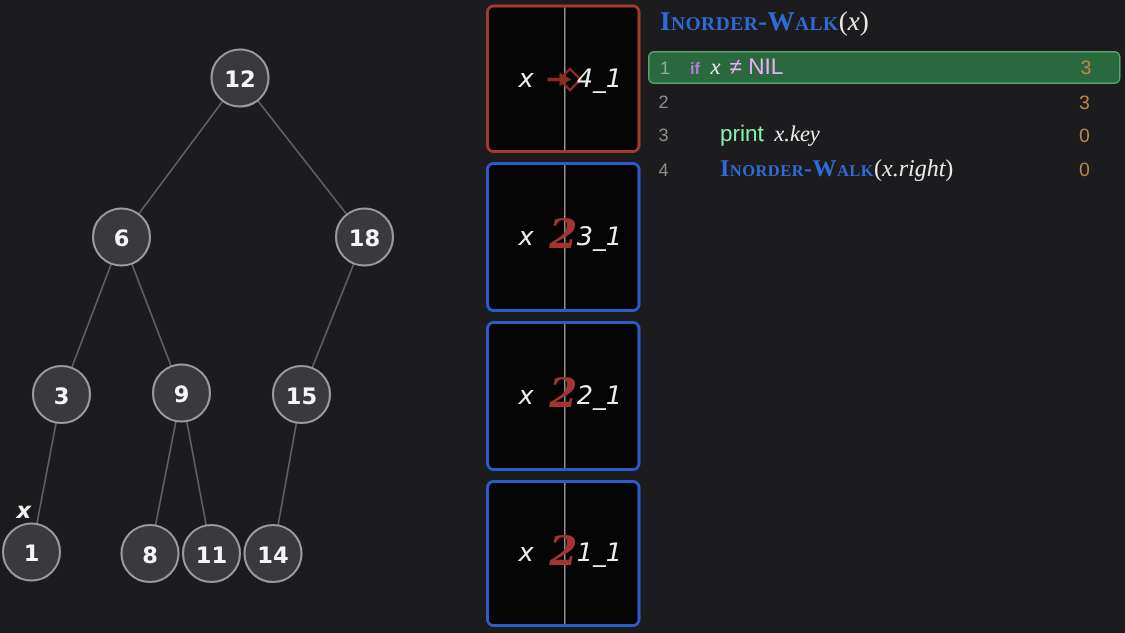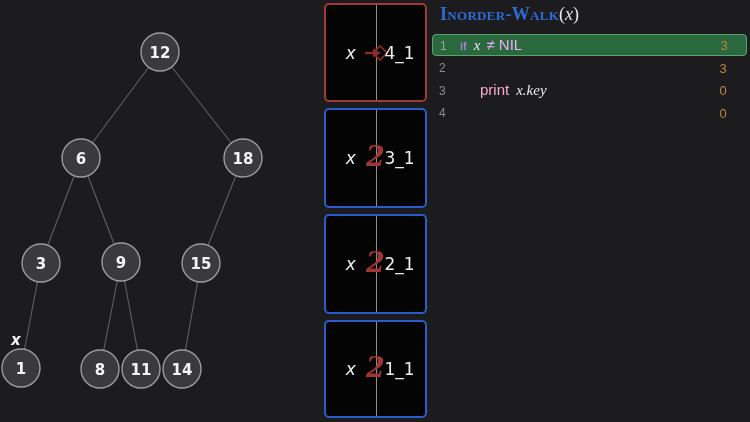--- a/index.html
+++ b/index.html
@@ -69,20 +69,21 @@
   }
   .frame-value {
     position: absolute;
     left: 50%;
     padding-left: 9px;
     top: 50%;
     transform: translateY(-50%);
     color: #ececec;
     font-size: 17px;
     font-family: "DejaVu Sans", sans-serif;
+    font-style: italic;
   }
   .frame-marker {
     position: absolute;
     left: 50%;
     top: 50%;
     transform: translate(-50%, -54%);
     color: #a23434;
     font-family: "DejaVu Serif", serif;
     font-weight: bold;
     font-style: italic;
@@ -133,21 +134,21 @@
   .line-num {
     display: inline-block;
     width: 20px;
     padding-left: 7px;
     font-size: 12px;
     color: #8c8c8c;
     flex: none;
   }
   .highlight .line-num { color: #98a89b; }
   .kw-if { color: #b47bd6; font-weight: bold; font-size: 11px; margin-right: 7px; }
-  .kw-print { color: #f9a8d4; font-size: 15px; margin-right: 7px; }
+  .kw-print { color: #86efac; font-size: 15px; margin-right: 7px; }
   .cond { color: #f0abfc; font-size: 15px; margin-left: 6px; }
   .code-var { font-style: italic; font-size: 15px; color: #ececec; font-family: "Liberation Serif", serif; }
   .call { font-family: "Liberation Serif", serif; font-size: 16px; }
   .indent { margin-left: 21px; }
   .count {
     position: absolute;
     left: 280px;
     width: 22px;
     top: 50%;
     transform: translateY(-50%);
@@ -277,18 +278,19 @@
       <div class="row-inner">
         <span class="line-num">3</span>
         <span class="indent"><span class="kw-print">print</span><span class="code-var">x.key</span></span>
       </div>
       <span class="count">0</span>
     </div>
 
     <div class="code-row" style="top:102px;">
       <div class="row-inner">
         <span class="line-num">4</span>
+        <span class="call indent"><span class="sc">Inorder-Walk</span><span class="paren">(</span><span class="ivar">x.right</span><span class="paren">)</span></span>
       </div>
       <span class="count">0</span>
     </div>
 
   </div>
 </div>
 
 </body></html>

